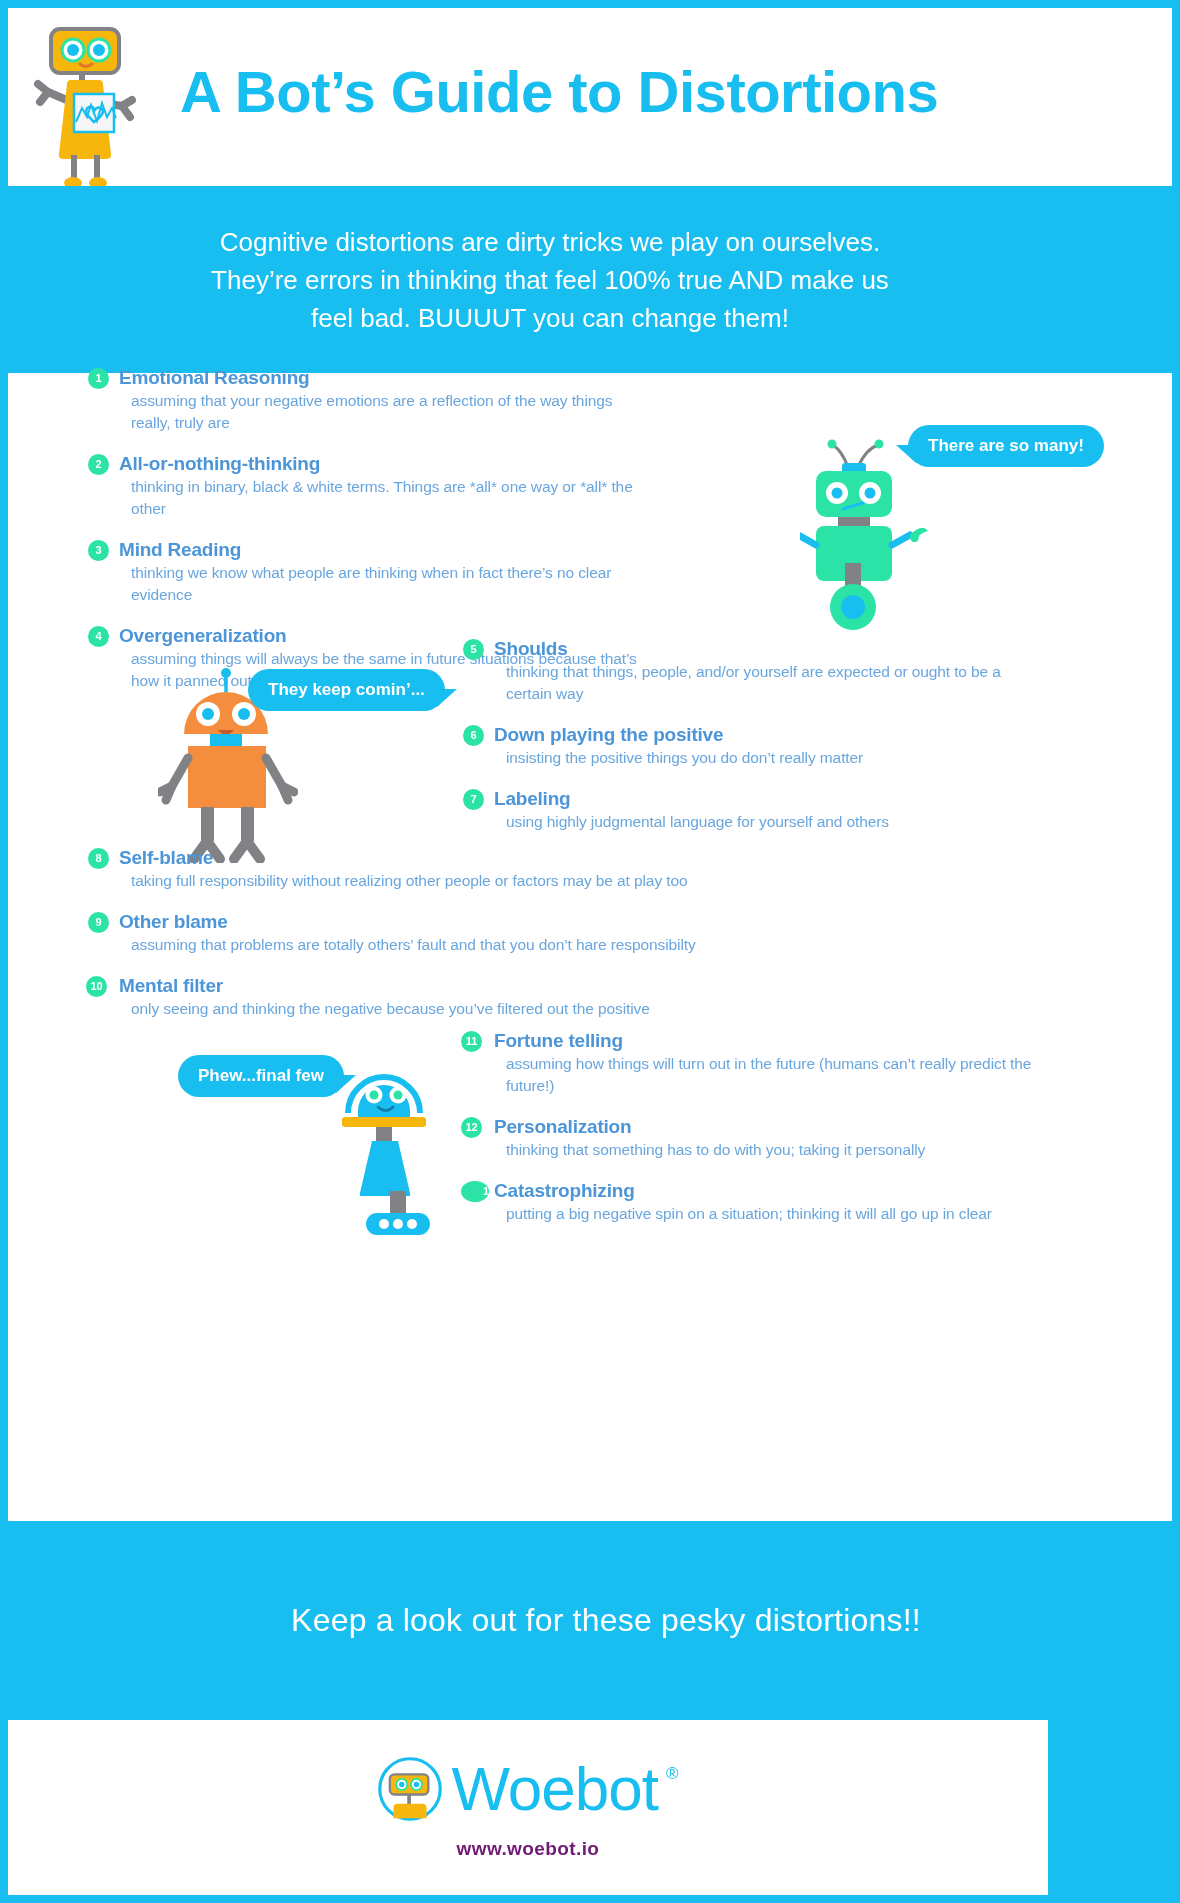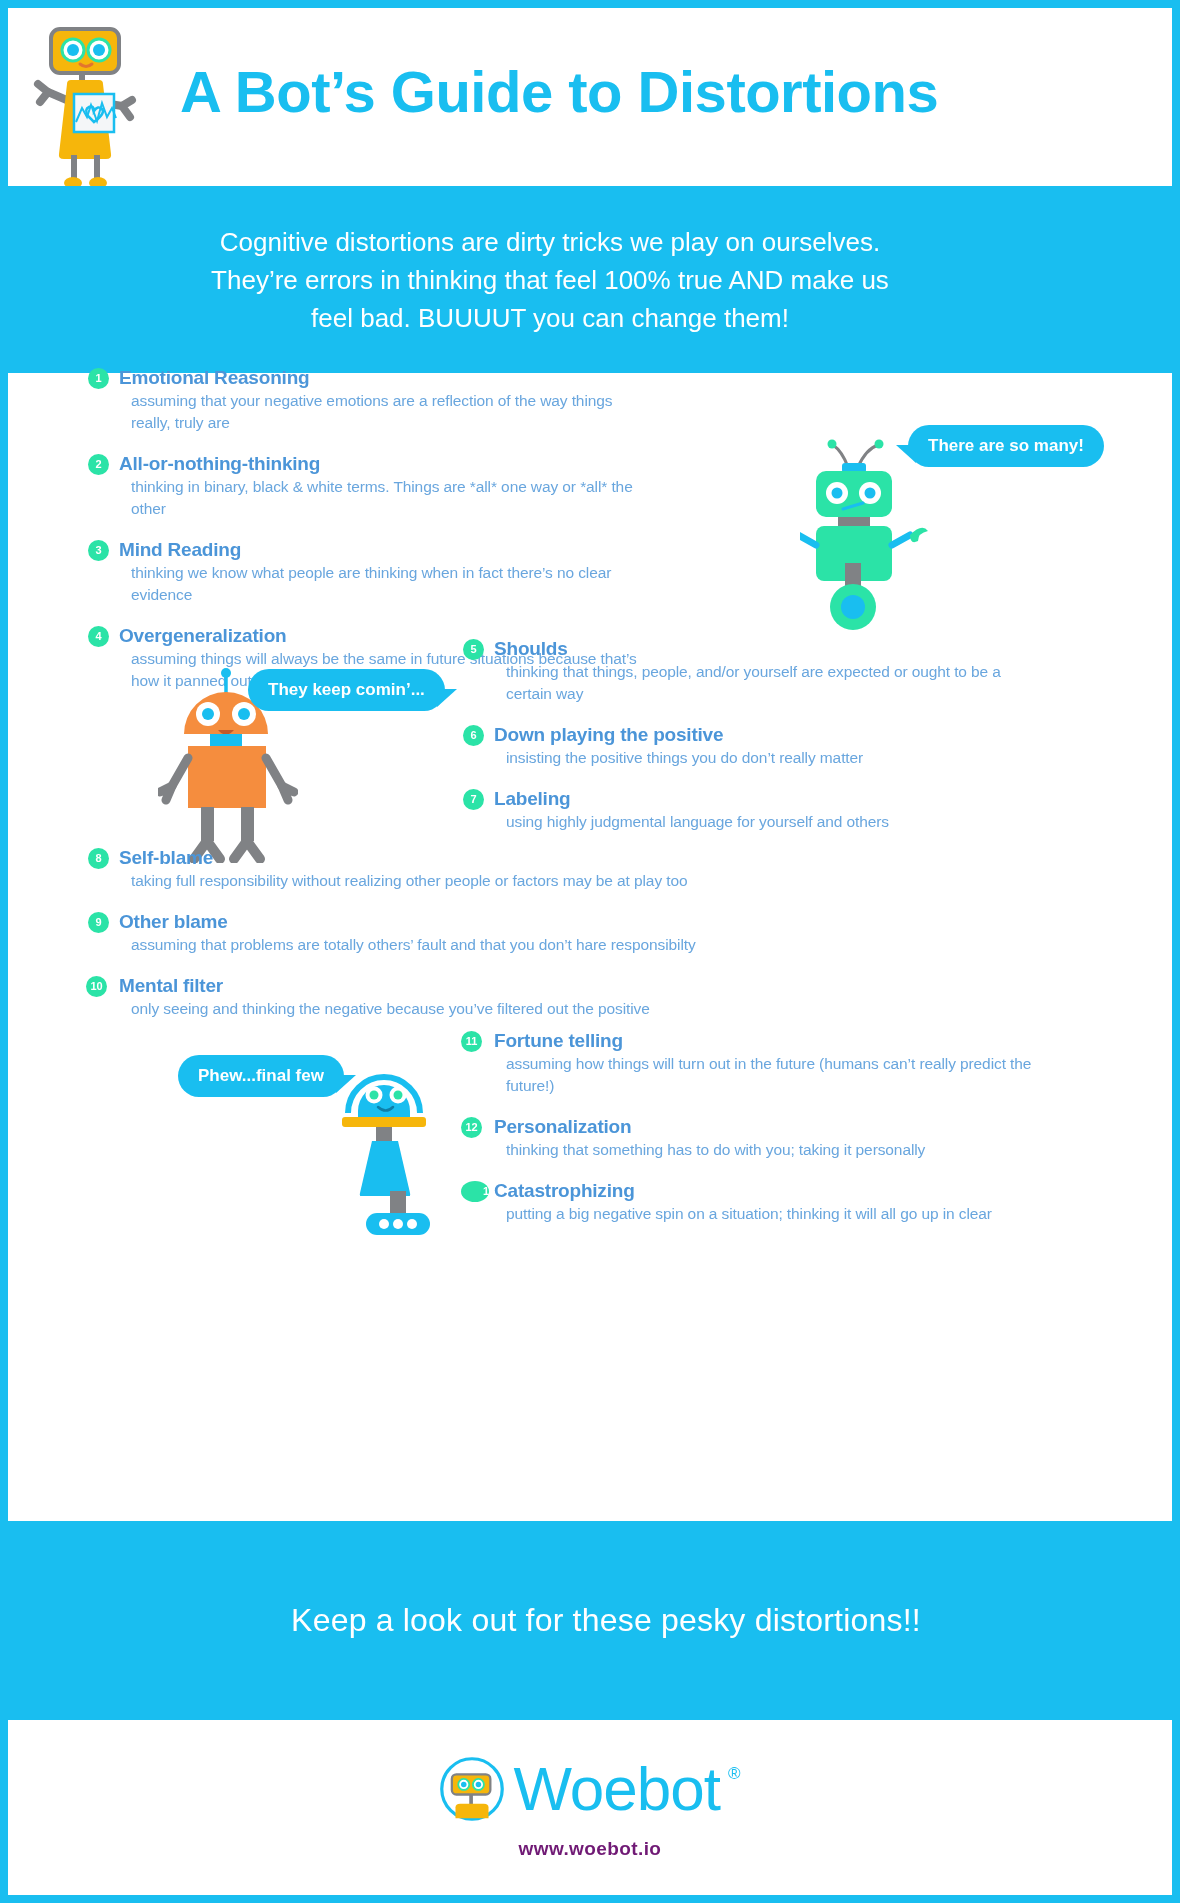--- a/index.html
+++ b/index.html
@@ -148,21 +148,21 @@
     color: #ffffff;
     font-size: 32px;
     font-weight: 400;
     letter-spacing: 0.2px;
   }
 
   
   .logo-area {
     position: absolute;
     left: 8px; top: 1720px;
-    width: 1164px; height: 175px;
+    width: 1040px; height: 175px;
     background: #ffffff;
     display: flex;
     flex-direction: column;
     align-items: center;
     justify-content: center;
   }
   .logo-row {
     display: flex;
     align-items: center;
     gap: 8px;

